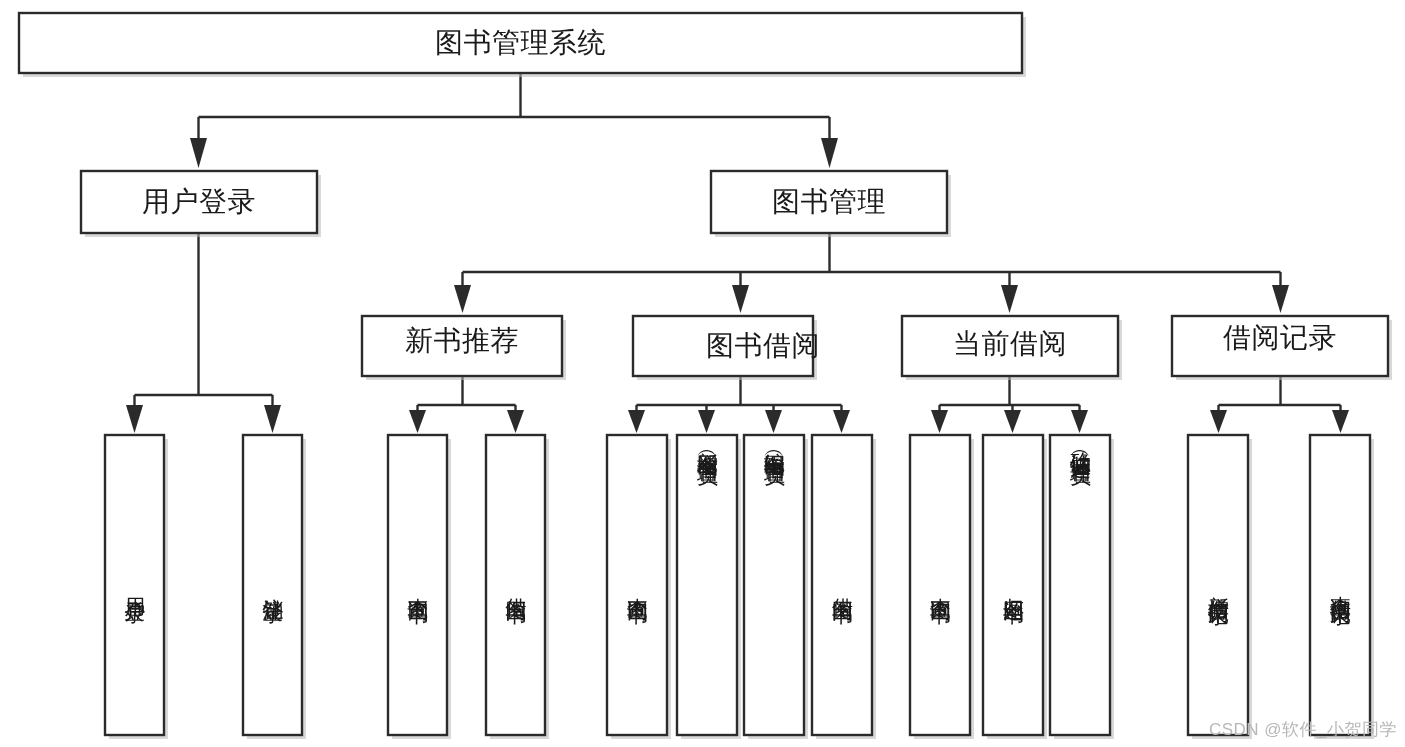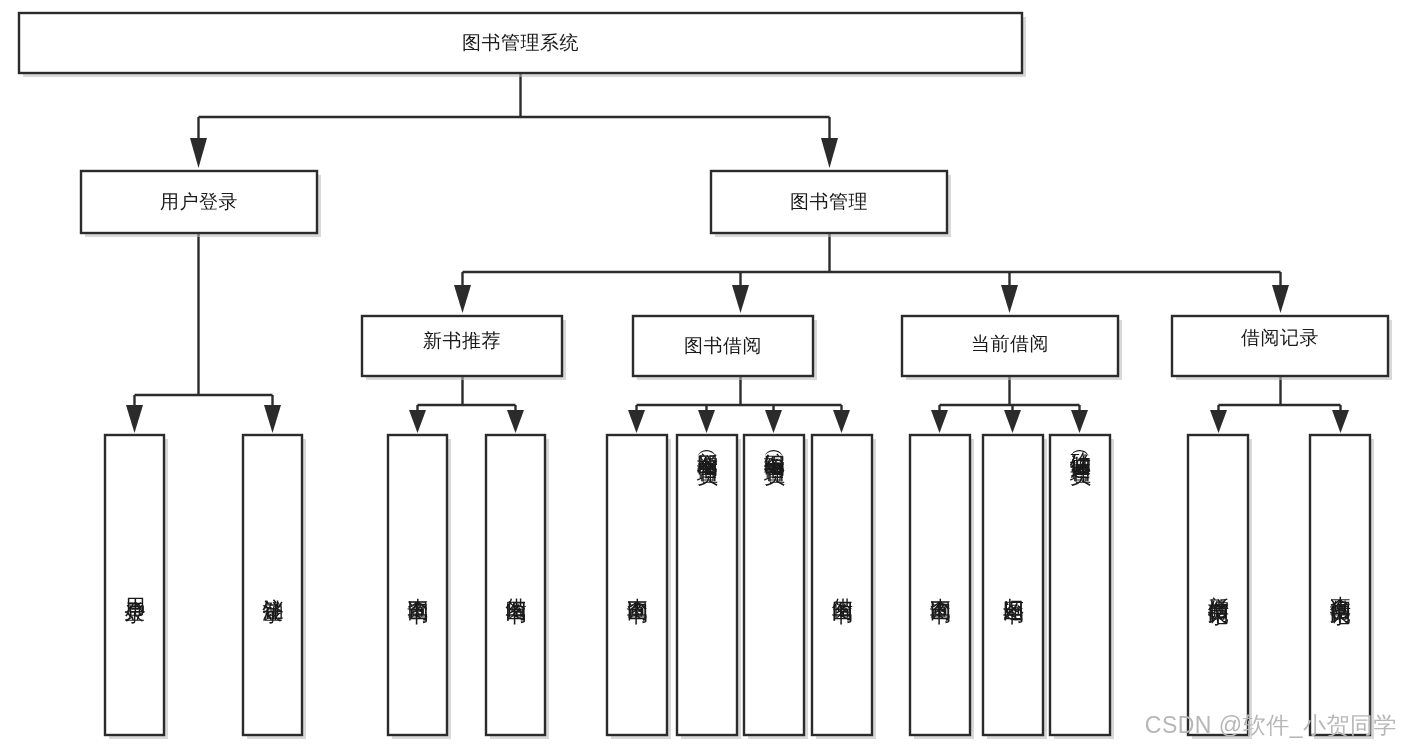--- a/index.html
+++ b/index.html
@@ -64,31 +64,31 @@
   }
   .hlabel-wrap {
     position: absolute;
     display: flex;
     align-items: center;
     justify-content: center;
     pointer-events: none;
   }
   .hlabel-text {
     font-family: "Liberation Sans", "DejaVu Sans", sans-serif;
-    font-size: 19px;
+    font-size: 28px;
     color: #1a1a1a;
     white-space: nowrap;
     letter-spacing: 0.5px;
   }
   .watermark {
     position: absolute;
     right: 8px;
     bottom: 6px;
     font-family: "Liberation Sans", "DejaVu Sans", sans-serif;
-    font-size: 23px;
+    font-size: 17px;
     color: #b7b7b7;
     letter-spacing: 0.5px;
     white-space: nowrap;
   }
 </style>
 </head>
 <body>
 
 <div id="diagram-root">
 
@@ -261,21 +261,21 @@
   <div class="hlabel-wrap" style="left:81px; top:171px; width:236px; height:62px;">
     <span class="hlabel-text">用户登录</span>
   </div>
   <div class="hlabel-wrap" style="left:711px; top:171px; width:236px; height:62px;">
     <span class="hlabel-text">图书管理</span>
   </div>
 
   <div class="hlabel-wrap" style="left:362px; top:316px; width:200px; height:50px;">
     <span class="hlabel-text">新书推荐</span>
   </div>
-  <div class="hlabel-wrap" style="left:633px; top:316px; width:180px; height:60px;">
+  <div class="hlabel-wrap" style="left:633px; top:316px; width:180px; height:60px;padding-left:40px;">
     <span class="hlabel-text">图书借阅</span>
   </div>
   <div class="hlabel-wrap" style="left:902px; top:316px; width:216px; height:56px;">
     <span class="hlabel-text">当前借阅</span>
   </div>
   <div class="hlabel-wrap" style="left:1172px; top:316px; width:216px; height:44px;">
     <span class="hlabel-text">借阅记录</span>
   </div>
 
   <div class="vlabel-wrap" style="left:105px; top:435px; width:59px; height:300px;">

